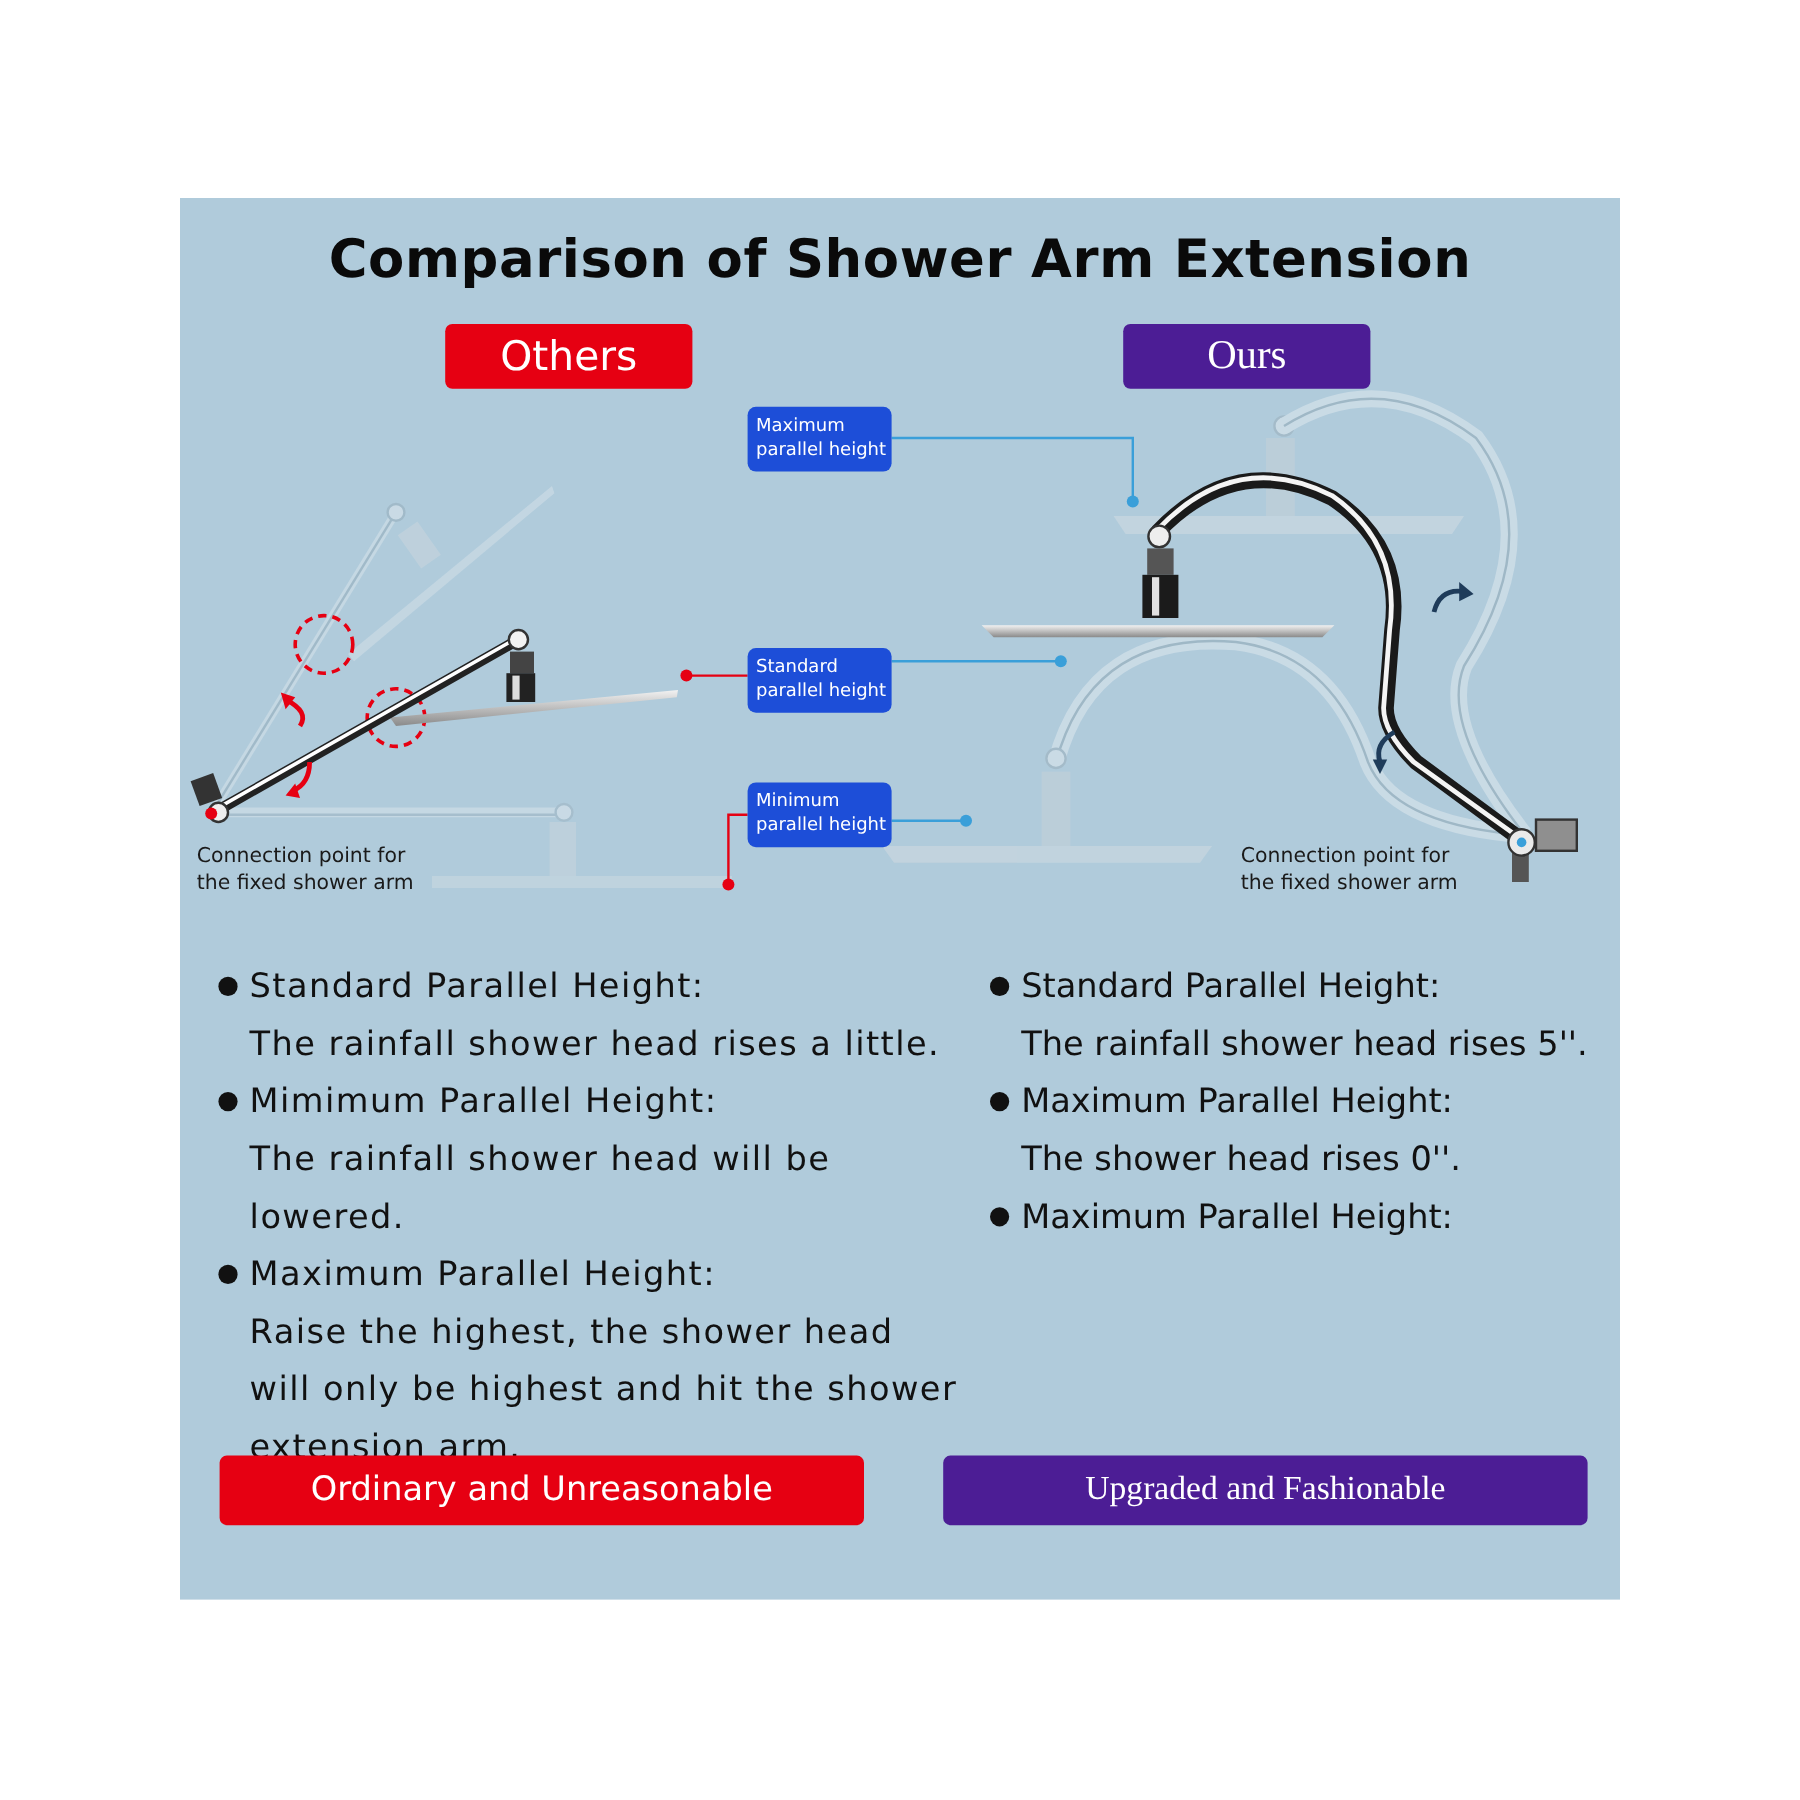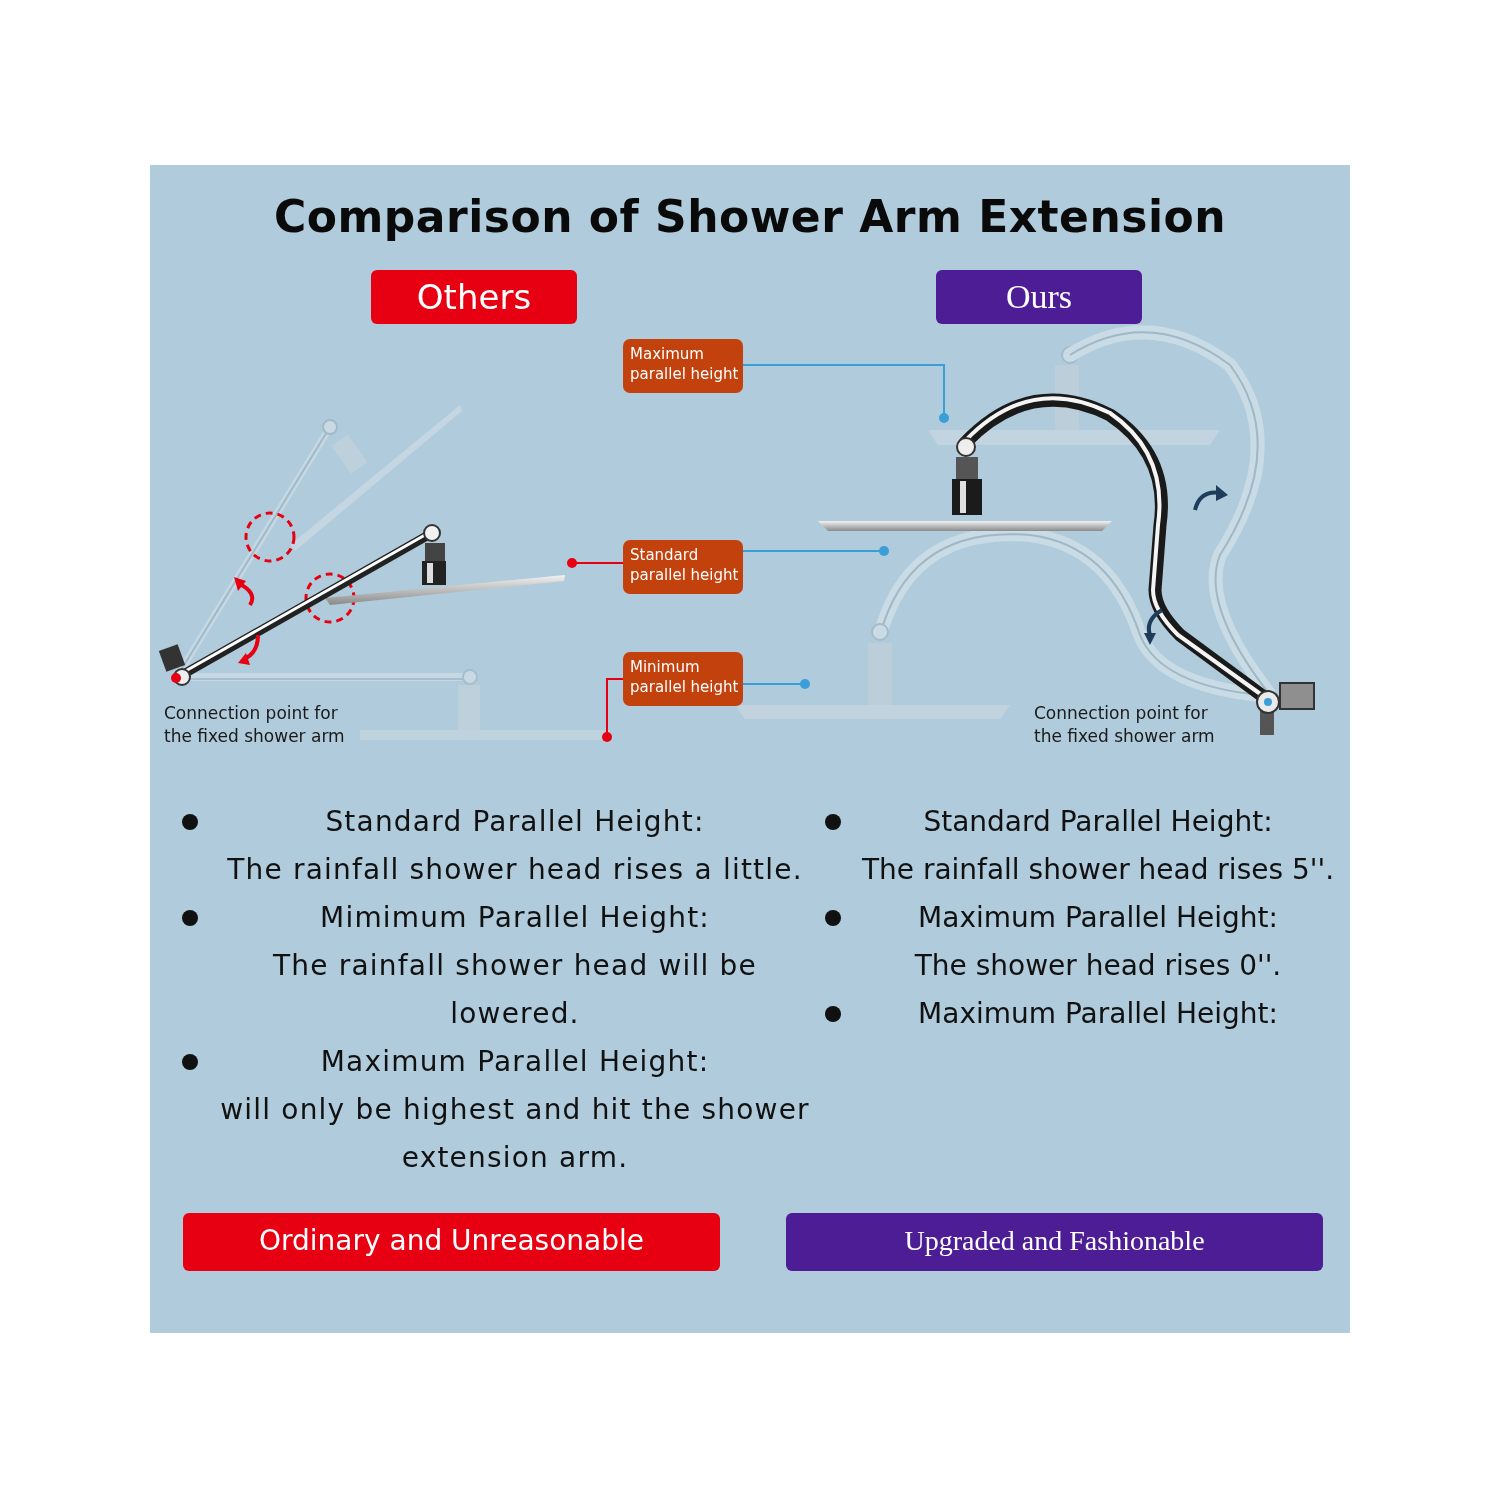--- a/index.html
+++ b/index.html
@@ -5,26 +5,26 @@
   html, body { margin:0; padding:0; }
   body { width:1500px; height:1500px; background:#ffffff; position:relative; overflow:hidden;
          font-family:"DejaVu Sans", sans-serif; }
   .panel { position:absolute; left:150px; top:165px; width:1200px; height:1168px; background:#b0cbdb; }
   .title { position:absolute; left:0; top:26px; width:1200px; text-align:center; font-size:44px;
            font-weight:bold; color:#0a0a0a; letter-spacing:0.5px; }
   .pill { position:absolute; color:#fff; border-radius:6px; text-align:center; }
   .pill-red { background:#e60012; }
   .pill-blue { background:#4c1d95;font-family:Liberation Serif, serif; }
   .head-pill { top:105px; width:206px; height:54px; line-height:54px; font-size:34px; }
-  .callout { position:absolute; left:473px; width:120px; height:54px; border-radius:7px; background:#c2410c;
+  .callout { position:absolute; left:473px; width:120px; height:54px; border-radius:7px; background:#1d4ed8;
              color:#fff; font-size:15px; line-height:20px; padding:5px 0 0 7px; box-sizing:border-box; }
   .diagram { position:absolute; left:0; top:0; width:1200px; height:620px; }
   .conn-label { position:absolute; font-size:17px; line-height:23px; color:#1a1a1a; }
   .list { position:absolute; top:633px; font-size:28px; color:#111; }
-  .li { position:relative; padding-left:26px;text-align:center; }
+  .li { position:relative; padding-left:26px; }
   .li .dot { position:absolute; left:0; top:16px; width:16px; height:16px; border-radius:50%; background:#111; }
   .li .h, .li .d { display:block; line-height:48px; }
   .left-list { left:32px; width:640px; letter-spacing:1.2px; }
   .right-list { left:675px; width:520px; }
   .foot-pill { top:1048px; height:58px; line-height:56px; font-size:28px; }
 </style>
 </head>
 <body>
 
 <div class="panel">
@@ -162,20 +162,21 @@
       <span class="d">The rainfall shower head rises a little.</span>
     </div>
     <div class="li">
       <span class="dot"></span>
       <span class="h">Mimimum Parallel Height:</span>
       <span class="d">The rainfall shower head will be lowered.</span>
     </div>
     <div class="li">
       <span class="dot"></span>
       <span class="h">Maximum Parallel Height:</span>
+      <span class="d">Raise the highest, the shower head</span>
       <span class="d">will only be highest and hit the shower</span>
       <span class="d">extension arm.</span>
     </div>
   </div>
 
   <div class="list right-list">
     <div class="li">
       <span class="dot"></span>
       <span class="h">Standard Parallel Height:</span>
       <span class="d">The rainfall shower head rises 5''.</span>

